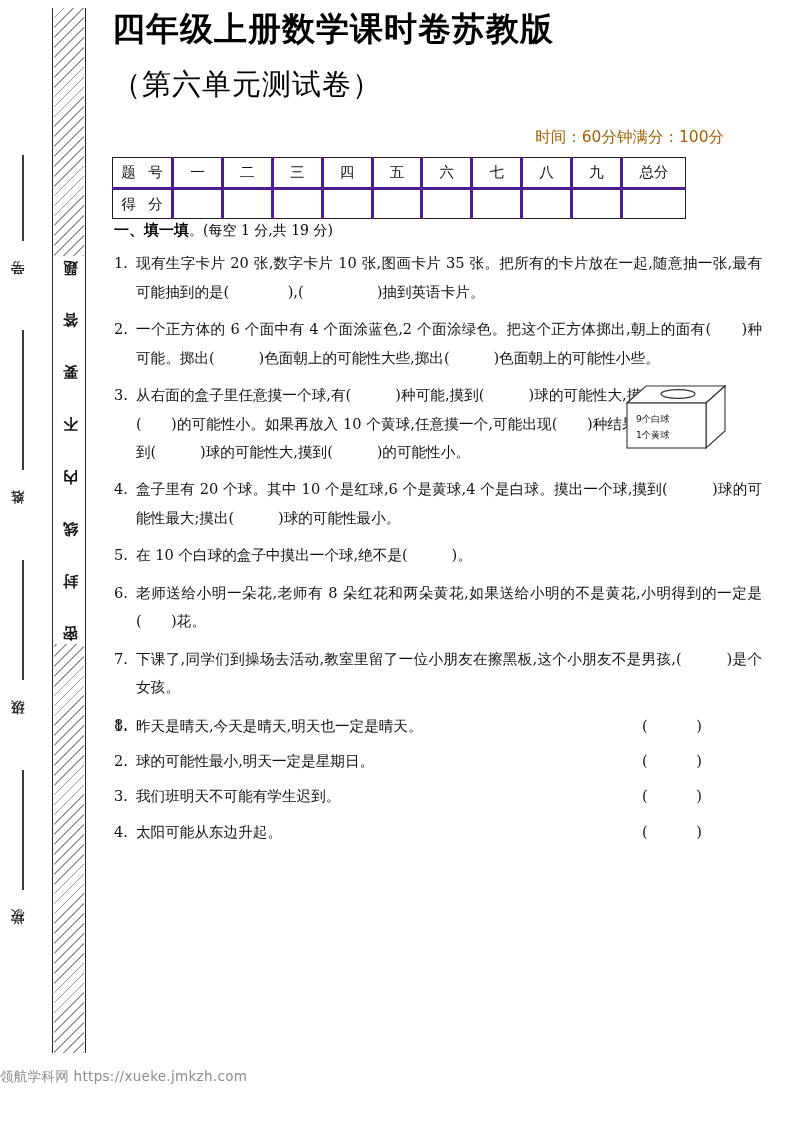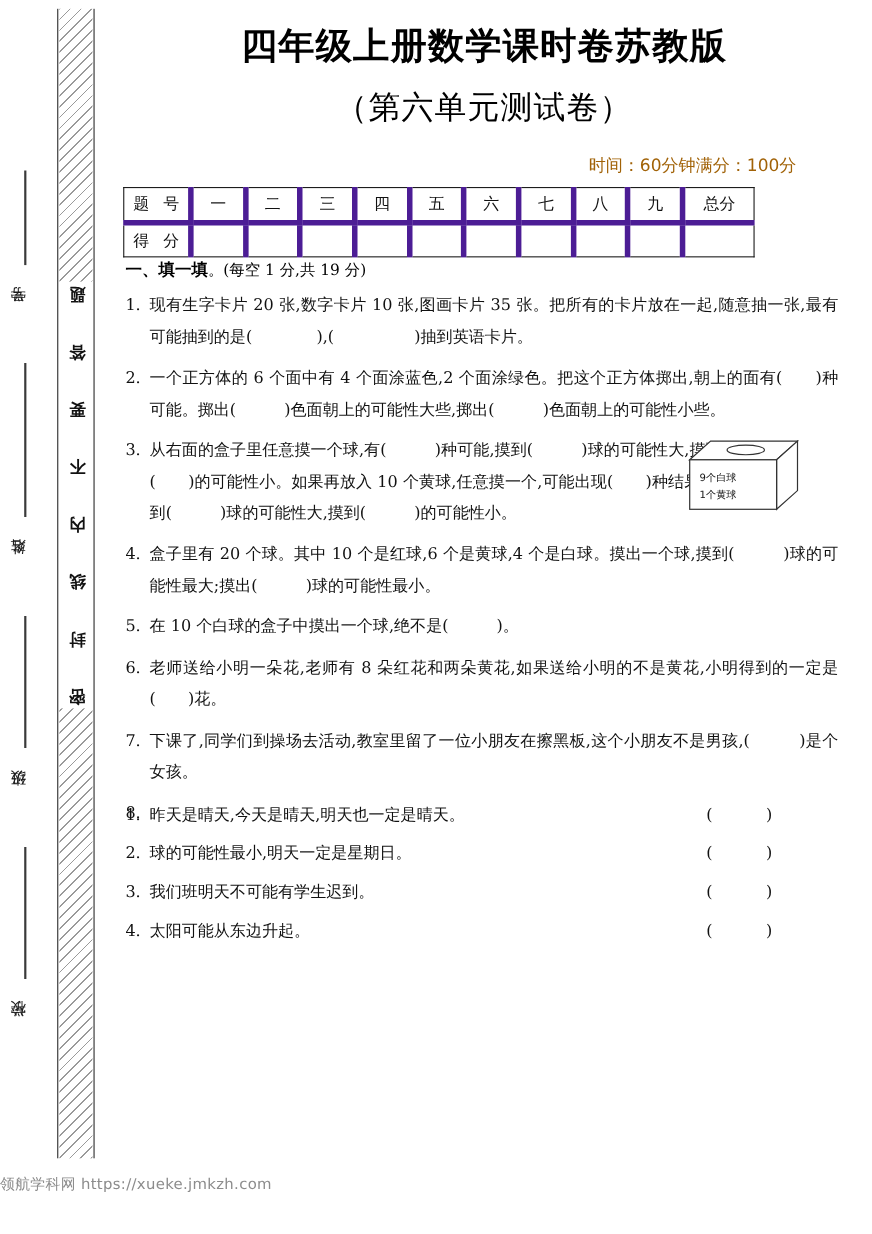--- a/index.html
+++ b/index.html
@@ -107,22 +107,21 @@
   #content {
     position: absolute;
     left: 112px;
     top: 0;
     width: 656px;
     height: 1122px;
   }
 
   
   .title-block {
-    padding-top: 21px;
-    text-align: center;
+    padding-top: 8px;
   }
   .title-main {
     font-size: 33px;
     font-weight: 700;
     letter-spacing: 1px;
     line-height: 1.28;
     font-family: "DejaVu Sans", "Liberation Sans", sans-serif;
     color: #000;
   }
   .title-sub {
@@ -149,21 +148,21 @@
     margin-top: 9px;
     padding-left: 0px;
     padding-right: 44px;
   }
   table.score-table {
     border-collapse: collapse;
     width: 574px;
     table-layout: fixed;
   }
   table.score-table td {
-    border: 5px solid #4c1d95;
+    border: 3px solid #4c1d95;
     height: 26px;
     text-align: center;
     vertical-align: middle;
     font-size: 14.5px;
     color: #111;
   }
   table.score-table tr.head td { height: 27px; }
   table.score-table td.outer-left   { border-left: 1.6px solid #1c1c1c; }
   table.score-table td.outer-right  { border-right: 1.6px solid #1c1c1c; }
   table.score-table tr.head td      { border-top: 1.6px solid #1c1c1c; }

